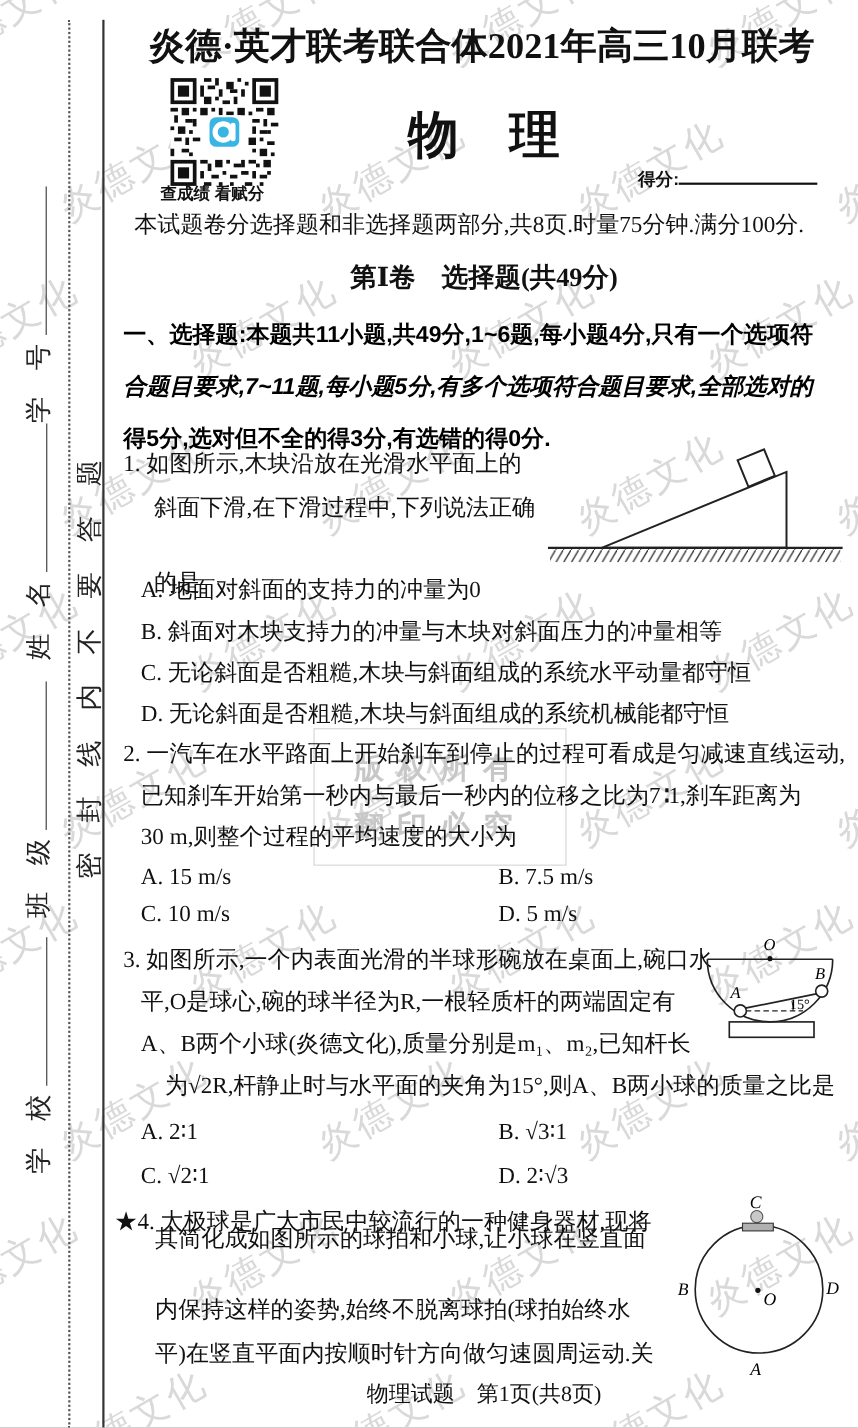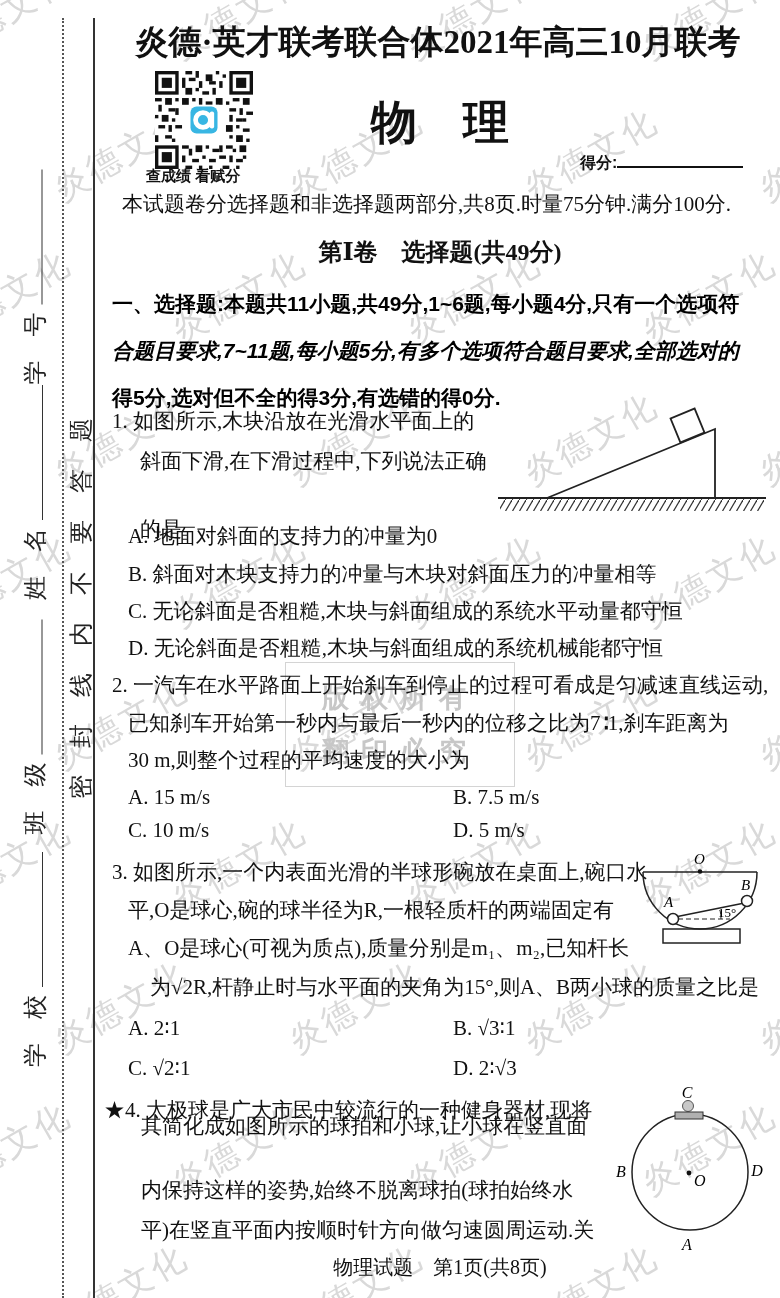--- a/index.html
+++ b/index.html
@@ -245,21 +245,21 @@
     <div class="q-line" style="left:112px;top:671px;">2. 一汽车在水平路面上开始刹车到停止的过程可看成是匀减速直线运动,</div>
     <div class="q-line" style="left:128px;top:709px;">已知刹车开始第一秒内与最后一秒内的位移之比为7∶1,刹车距离为</div>
     <div class="q-line" style="left:128px;top:746px;">30 m,则整个过程的平均速度的大小为</div>
     <div class="opt" style="left:128px;top:785px;">A. 15 m/s</div>
     <div class="opt" style="left:453px;top:785px;">B. 7.5 m/s</div>
     <div class="opt" style="left:128px;top:818px;">C. 10 m/s</div>
     <div class="opt" style="left:453px;top:818px;">D. 5 m/s</div>
 
     <div class="q-line" style="left:112px;top:858px;">3. 如图所示,一个内表面光滑的半球形碗放在桌面上,碗口水</div>
     <div class="q-line" style="left:128px;top:896px;">平,O是球心,碗的球半径为R,一根轻质杆的两端固定有</div>
-    <div class="q-line" style="left:128px;top:934px;">A、O是球心(可视为质点),质量分别是m₁、m₂,已知杆长</div>
+    <div class="q-line" style="left:128px;top:934px;">A、B两个小球(炎德文化),质量分别是m₁、m₂,已知杆长</div>
     <div class="q-line" style="left:124px;top:973px;margin-left:26px;">为√2R,杆静止时与水平面的夹角为15°,则A、B两小球的质量之比是</div>
     <div class="opt" style="left:128px;top:1016px;">A. 2∶1</div>
     <div class="opt" style="left:453px;top:1016px;">B. √3∶1</div>
     <div class="opt" style="left:128px;top:1056px;">C. √2∶1</div>
     <div class="opt" style="left:453px;top:1056px;">D. 2∶√3</div>
 
     <svg class="abs" style="left:608px;top:848px;" width="170" height="104">
       <path d="M35 24 A57 57 0 0 0 149 24" fill="none" stroke="#222" stroke-width="1.5"></path>
       <line x1="35" y1="24" x2="149" y2="24" stroke="#222" stroke-width="1.5"></line>
       <rect x="55" y="81" width="77" height="14" fill="none" stroke="#222" stroke-width="1.5"></rect>

